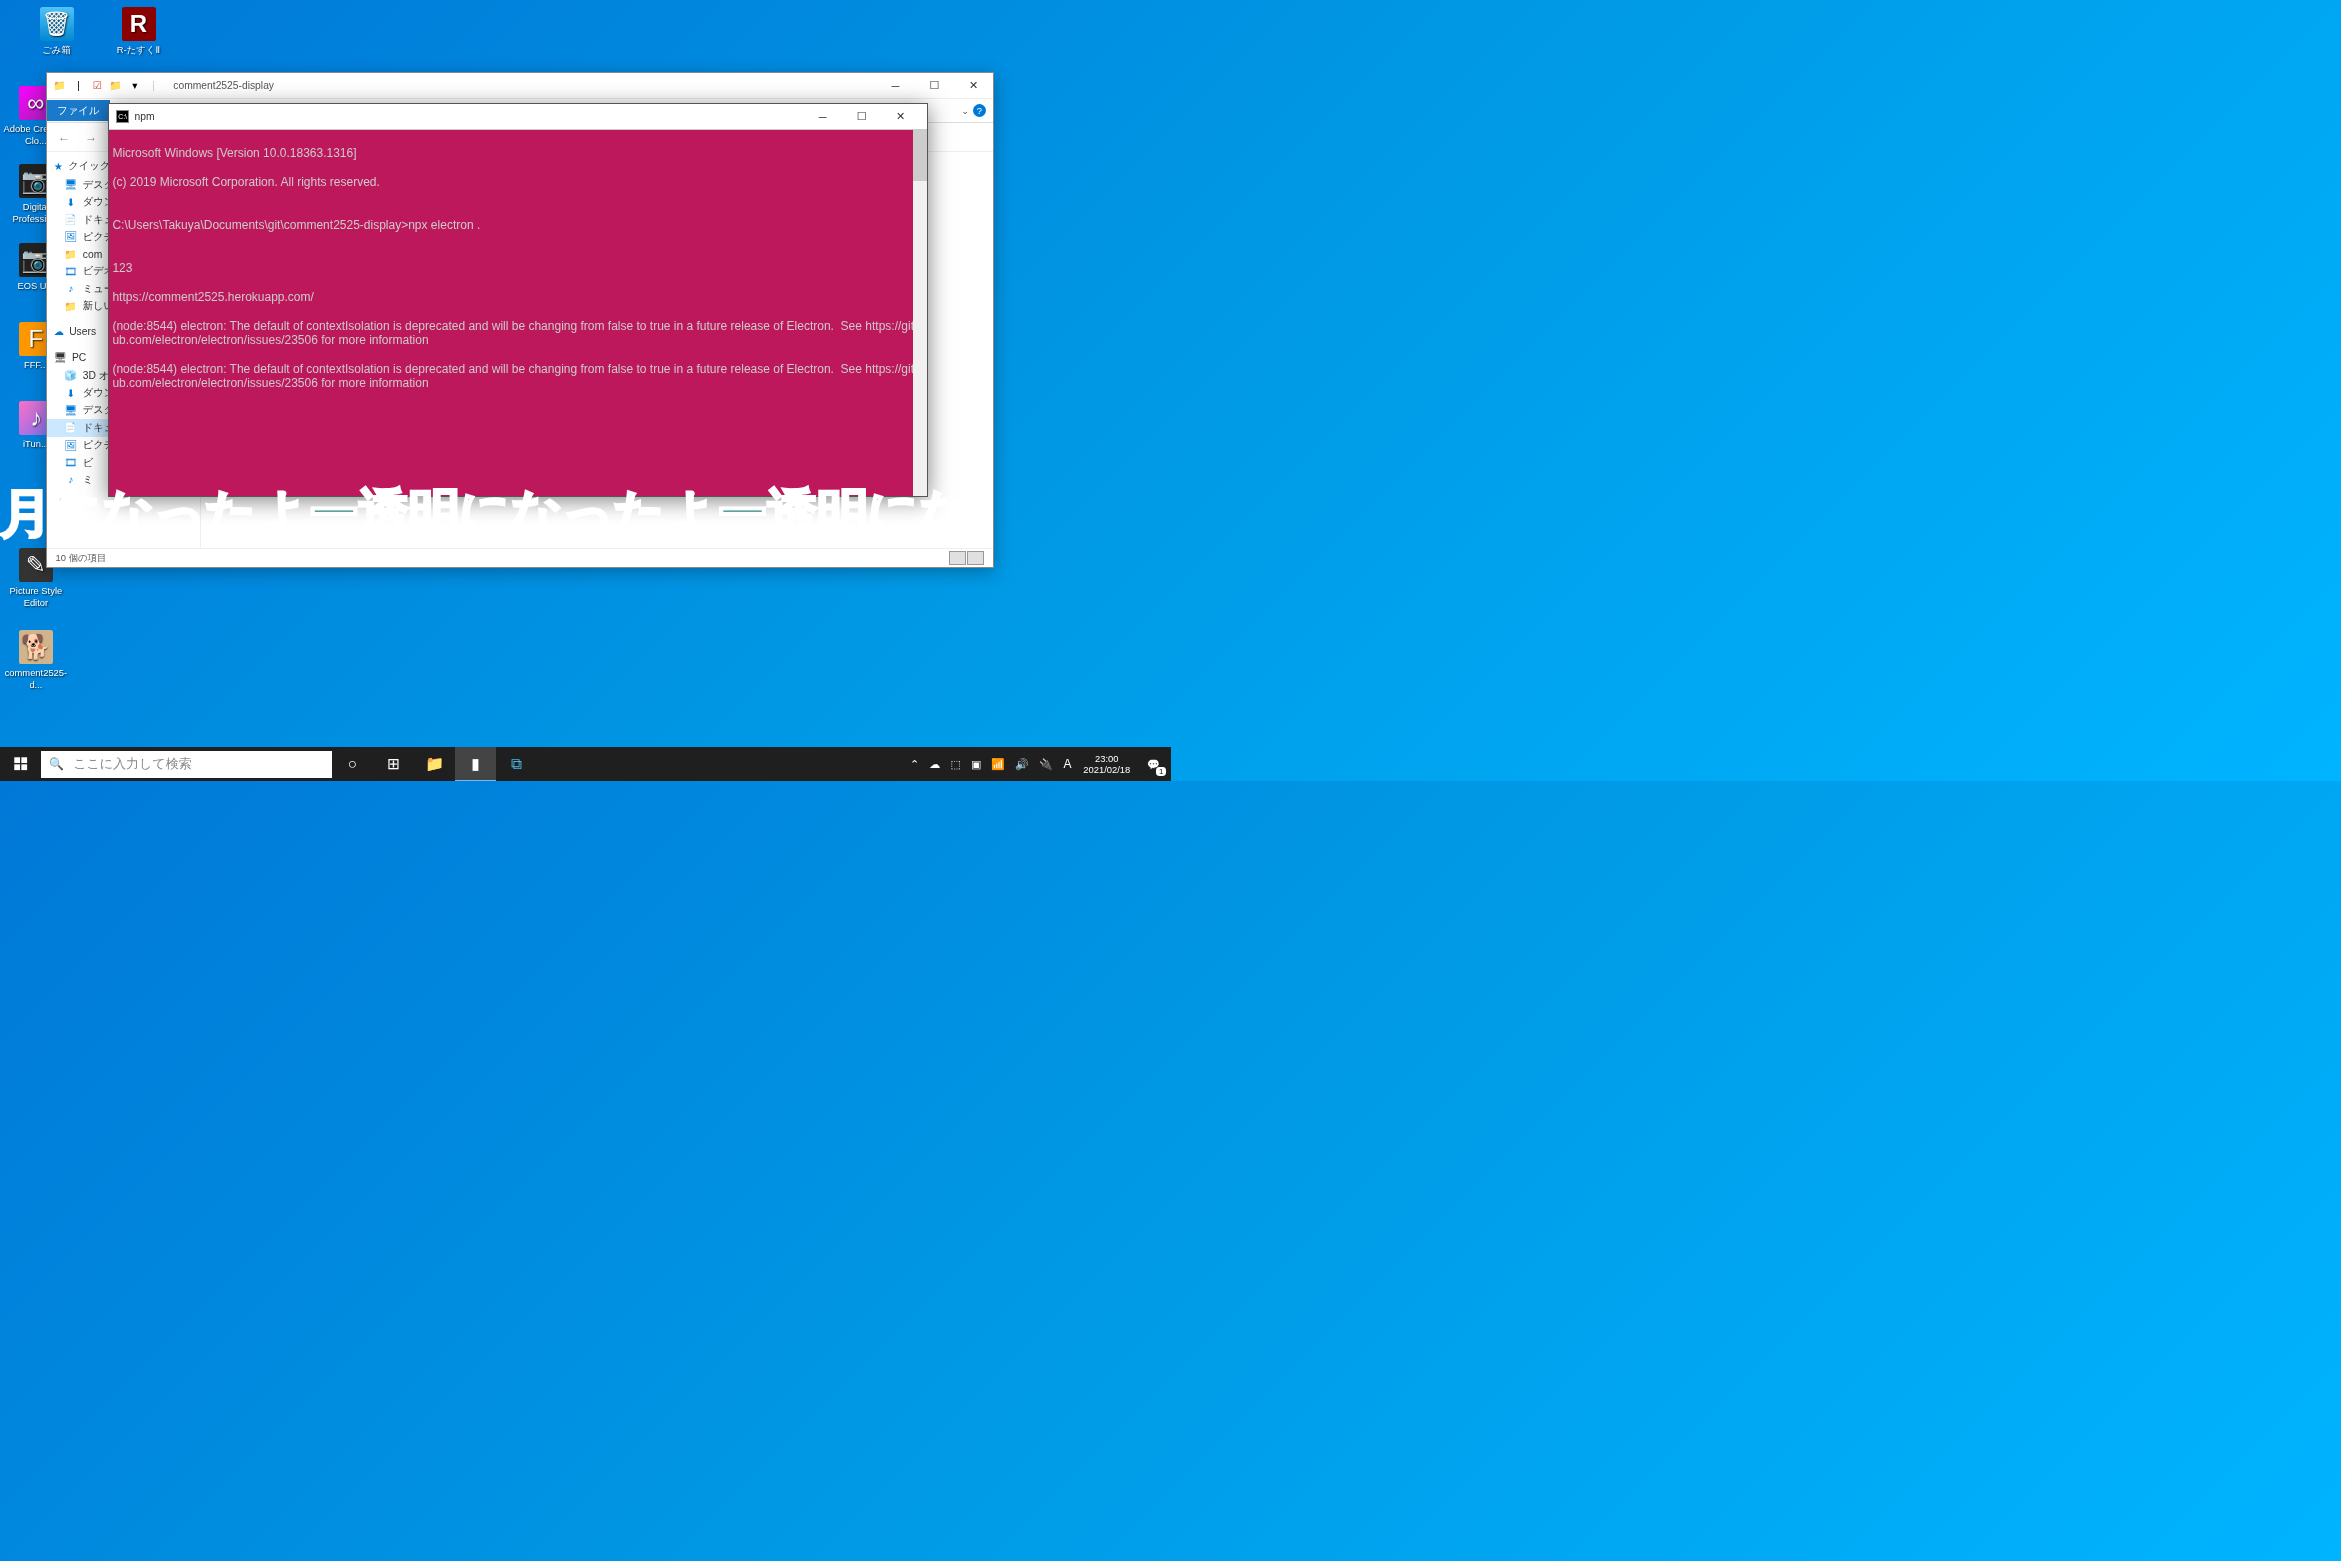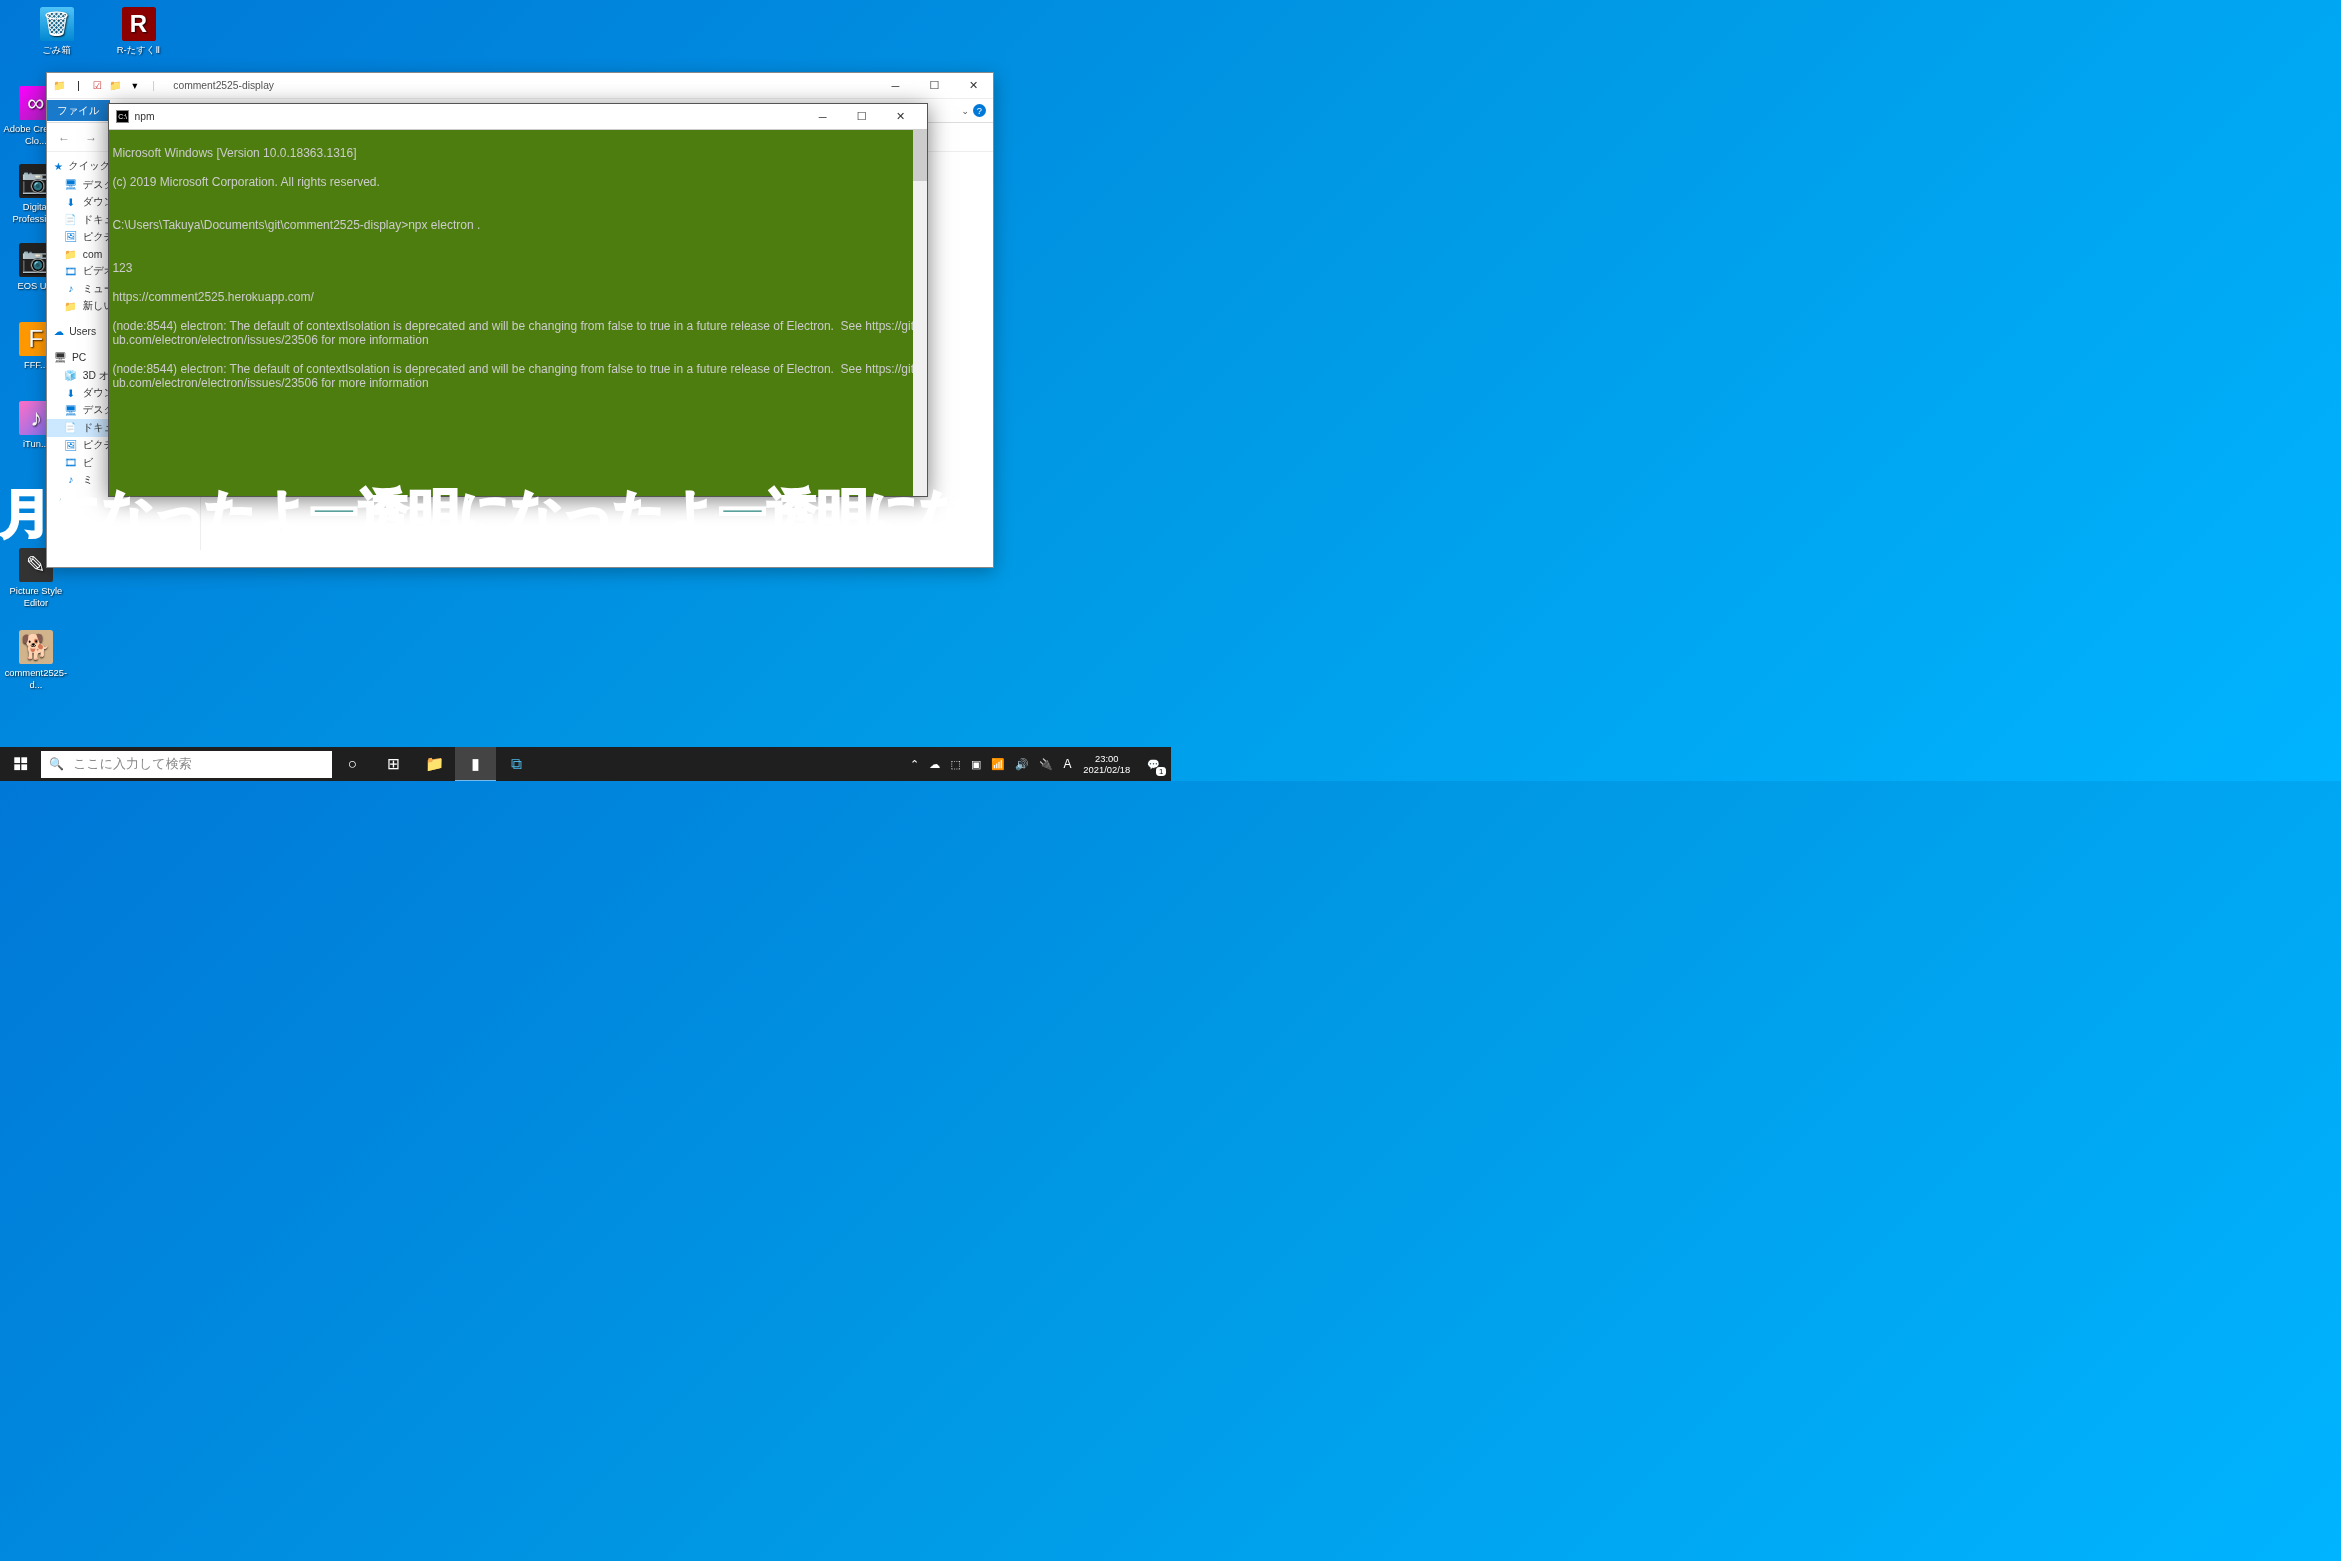--- a/index.html
+++ b/index.html
@@ -36,21 +36,21 @@
 .sidebar-item .s-icon { width: 13.7px; height: 13.7px; display: flex; align-items: center; justify-content: center; font-size: 10.3px; }
 .sidebar-header { padding: 3.4px 6.8px; font-size: 10.3px; color: #333; display: flex; align-items: center; gap: 5.1px; }
 
 .explorer-content { flex: 1; background: #fff; }
 
 .explorer-status { position: absolute; bottom: 0; left: 0; right: 0; height: 19px; background: #fff; border-top: 0.9px solid #eee; display: flex; align-items: center; padding: 0 8.6px; font-size: 9.4px; color: #555; }
 .explorer-status .view-icons { margin-left: auto; display: flex; gap: 1.7px; }
 .explorer-status .view-icon { width: 17px; height: 13.7px; background: #e0e0e0; border: 0.9px solid #999; }
 
 
-.terminal-window { position: absolute; left: 108px; top: 103px; width: 820px; height: 394px; background: #4d7c0f; border: 0.9px solid #555; box-shadow: 0 4.3px 21.4px rgba(0,0,0,0.5); }
+.terminal-window { position: absolute; left: 108px; top: 103px; width: 820px; height: 394px; background: #be185d; border: 0.9px solid #555; box-shadow: 0 4.3px 21.4px rgba(0,0,0,0.5); }
 .terminal-titlebar { height: 26px; background: #fff; display: flex; align-items: center; padding: 0 6.8px; border-bottom: 0.9px solid #ccc; }
 .terminal-titlebar .t-icon { width: 13.7px; height: 13.7px; background: #000; border: 0.9px solid #888; margin-right: 5.1px; display: flex; align-items: center; justify-content: center; font-size: 6.8px; color: #fff; }
 .terminal-titlebar .t-title { font-size: 10.3px; color: #333; }
 .terminal-titlebar .win-controls { margin-left: auto; display: flex; }
 .terminal-titlebar .win-btn { width: 39px; height: 24px; display: flex; align-items: center; justify-content: center; font-size: 11px; color: #333; }
 .terminal-body { padding: 1.7px 3.4px; font-family: "Consolas", "MS Gothic", monospace; font-size: 12px; color: #ccc; line-height: 1.2; white-space: pre-wrap; word-break: break-all; height: calc(100% - 26px); overflow: hidden; }
 .terminal-body .line { display: block; }
 .terminal-scrollbar { position: absolute; right: 0; top: 26px; bottom: 0; width: 13.7px; background: #f0f0f0; }
 .terminal-scrollbar .thumb { background: #ccc; width: 100%; height: 51px; }
 
@@ -226,20 +226,27 @@
           <span class="s-icon blue-ic">🎞</span>
           <span>ビ</span>
         </div>
       <div class="sidebar-item">
           <span class="s-icon blue-ic">♪</span>
           <span>ミ</span>
         </div>
     </div>
     <div class="explorer-content"></div>
   </div>
+  <div class="explorer-status">
+    <span>10 個の項目</span>
+    <div class="view-icons">
+      <div class="view-icon"></div>
+      <div class="view-icon"></div>
+    </div>
+  </div>
 </div>
 
 <div class="terminal-window">
   <div class="terminal-titlebar">
     <div class="t-icon">C:\</div>
     <span class="t-title">npm</span>
     <div class="win-controls">
       <div class="win-btn">─</div>
       <div class="win-btn">☐</div>
       <div class="win-btn close">✕</div>

